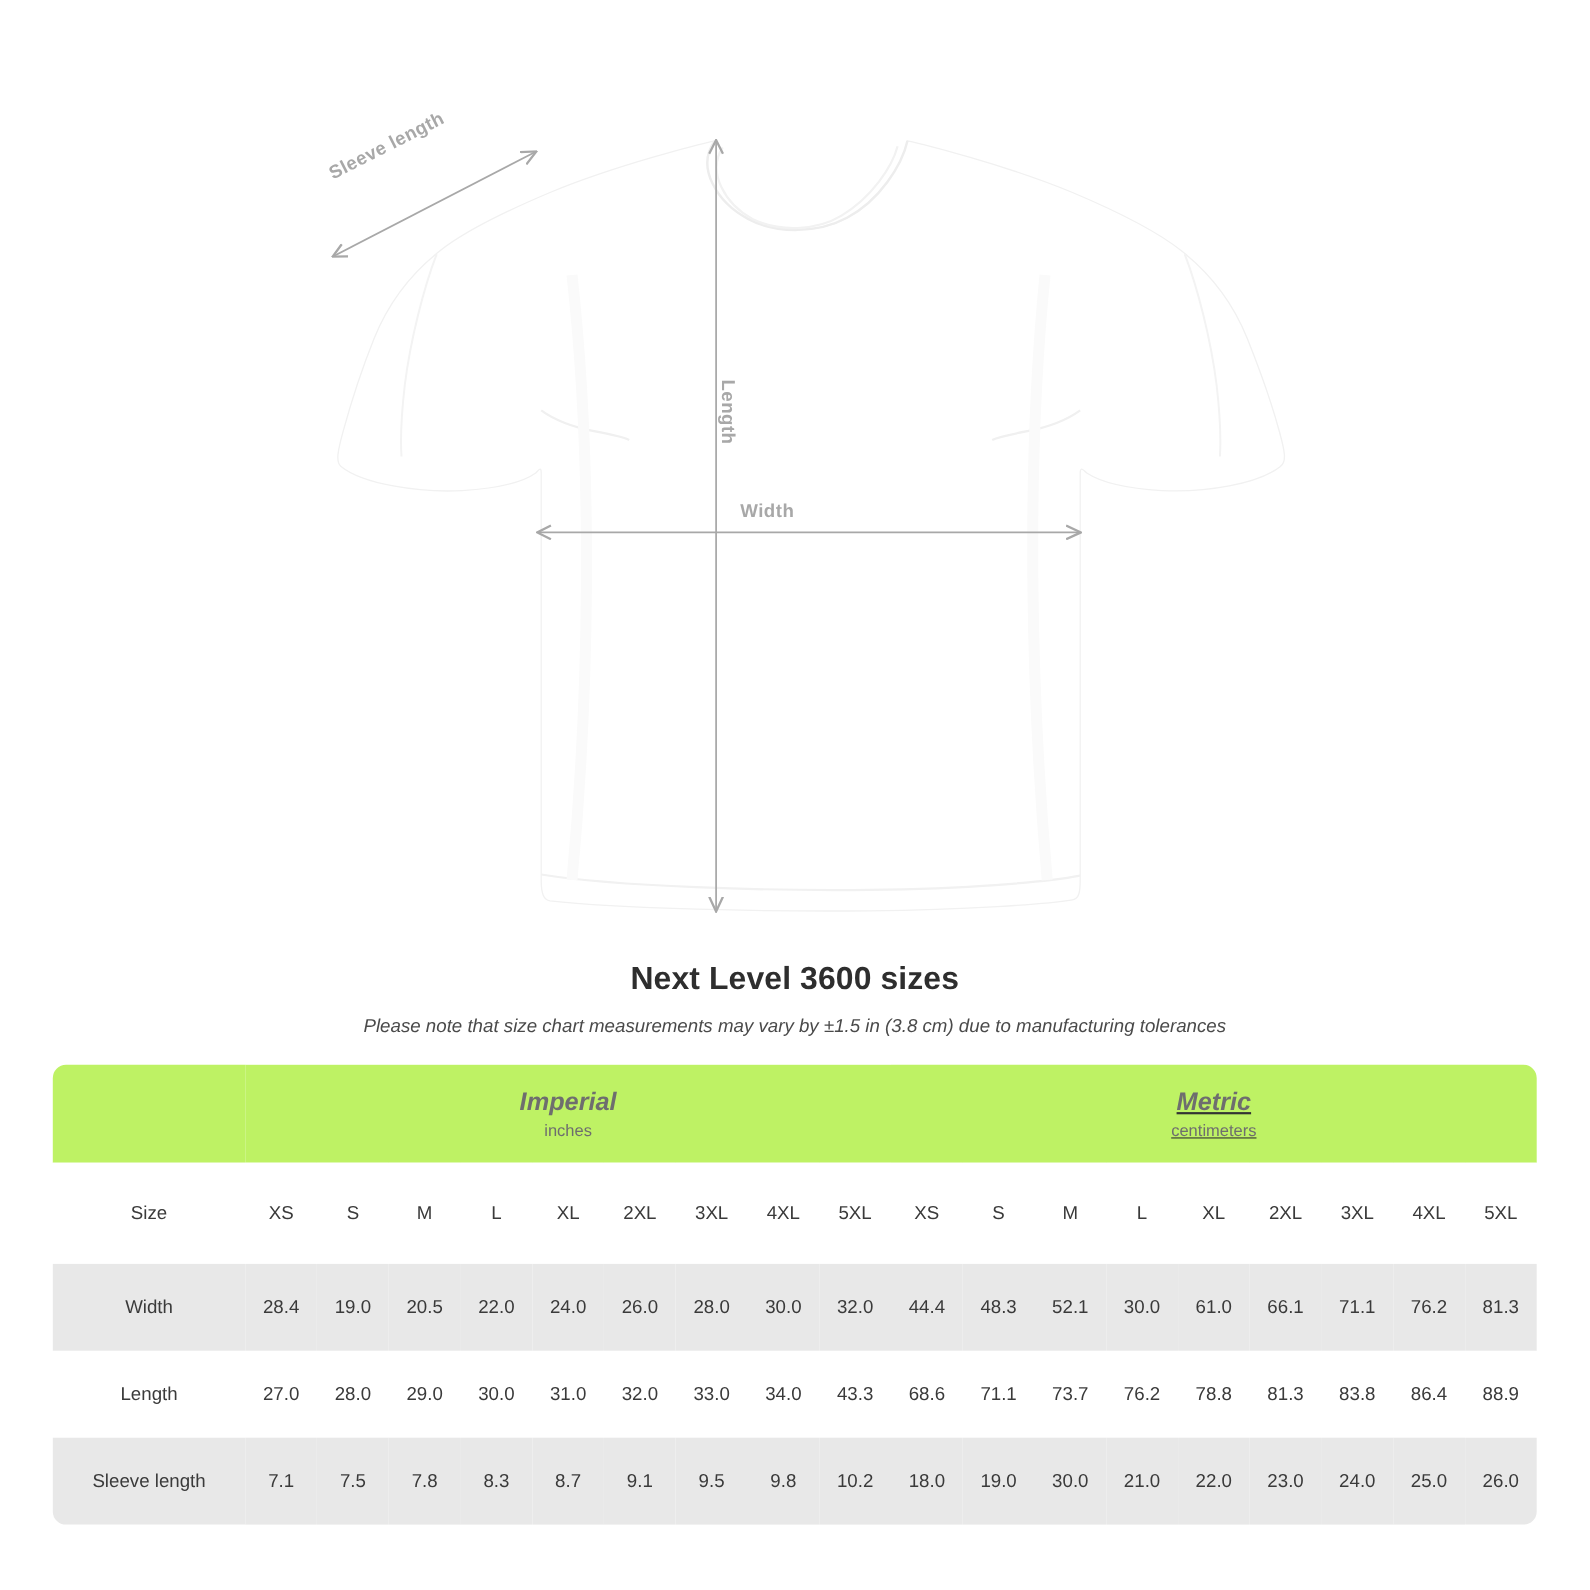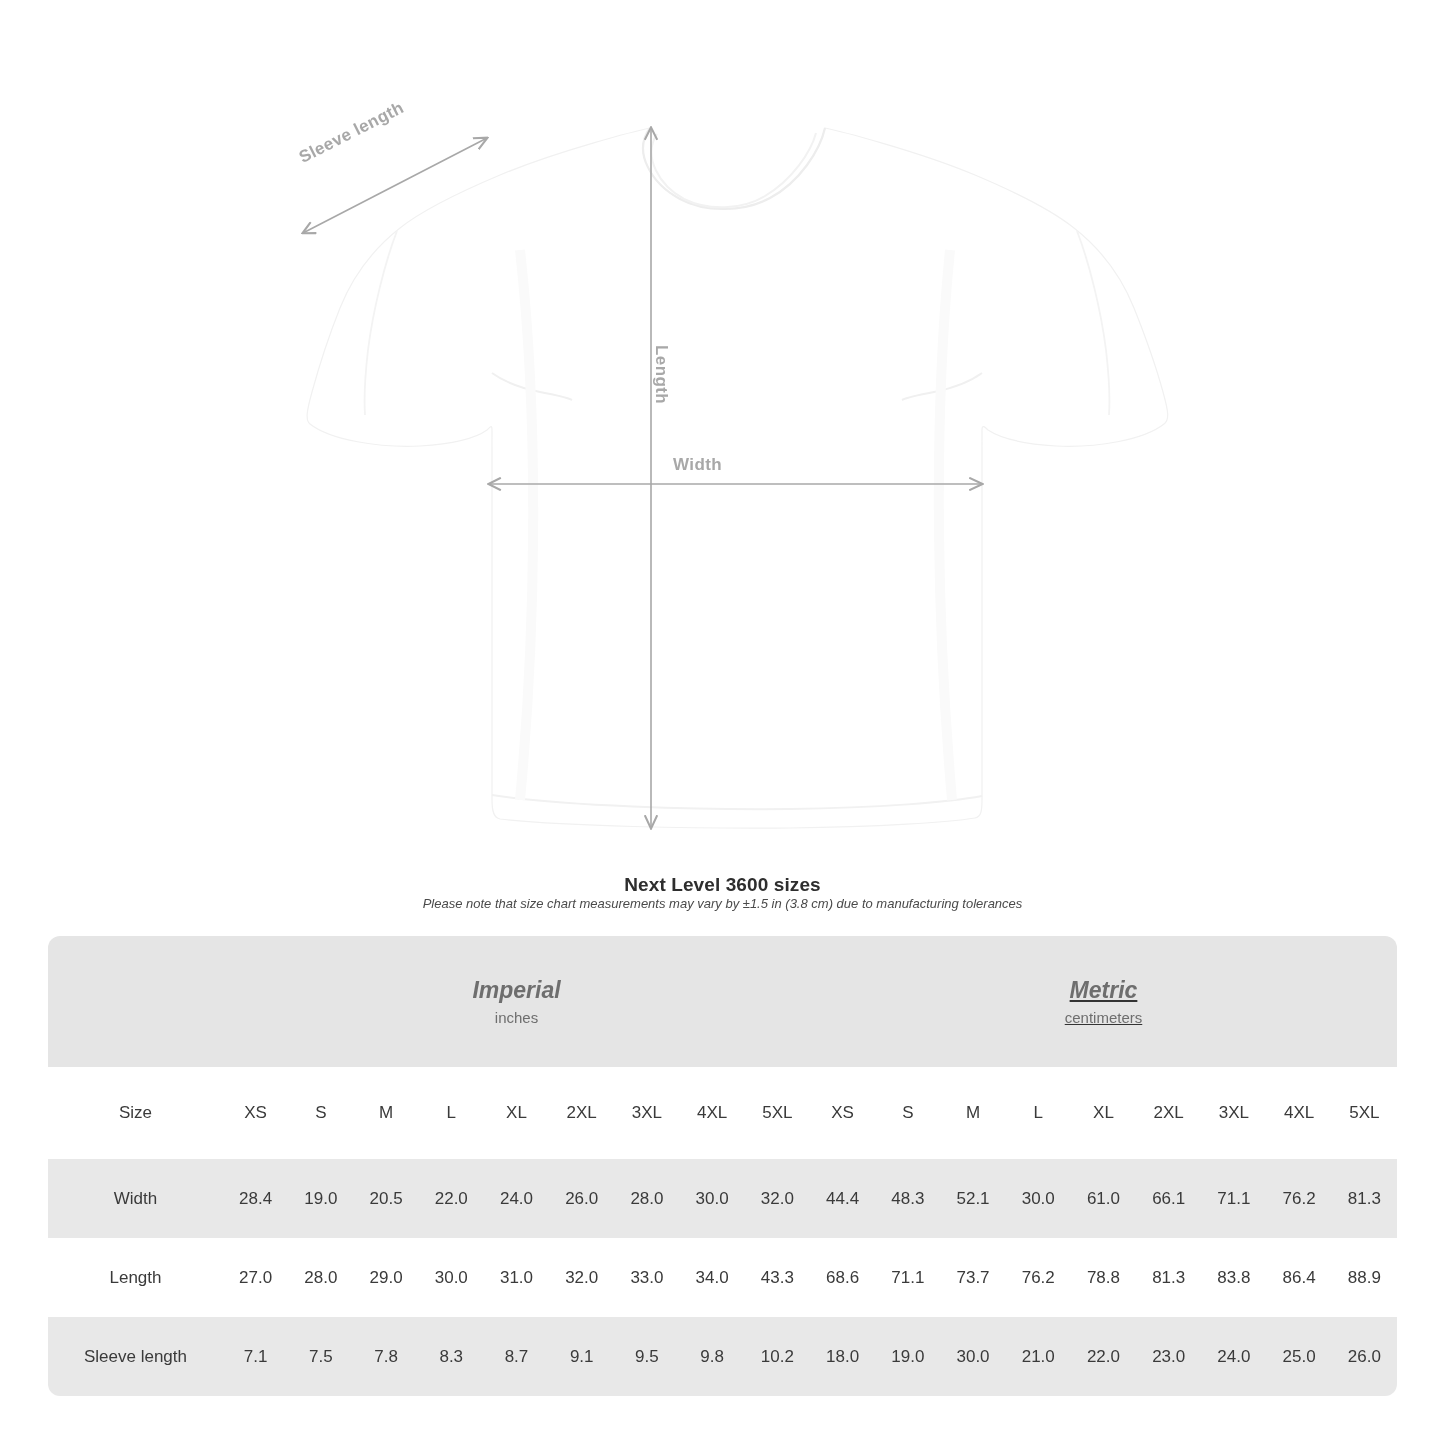--- a/index.html
+++ b/index.html
@@ -56,52 +56,53 @@
     left: 673px;
     top: 455px;
   }
 
   
   .title-block {
     text-align: center;
     margin-top: 14px;
   }
   .chart-title {
-    font-size: 19px;
+    font-size: 29px;
     font-weight: bold;
     color: #2e2e2e;
     margin: 0;
     letter-spacing: 0.1px;
   }
   .chart-note {
-    font-size: 13px;
+    font-size: 17px;
     font-style: italic;
     color: #4a4a4a;
+    margin-top: 16px;
   }
 
   
   .table-wrap {
     margin: 25px 48px 0 48px;
   }
   table.size-table {
     border-collapse: separate;
     border-spacing: 0;
     width: 1349px;
     table-layout: fixed;
     font-size: 16px;
   }
   table.size-table td, table.size-table th {
     text-align: center;
     vertical-align: middle;
     font-weight: normal;
     padding: 0;
   }
   .unit-row td {
-    height: 131px;
-    background: #e5e5e5;
+    height: 89px;
+    background: #bef264;
   }
   .unit-row td:first-child {
     border-top-left-radius: 12px;
   }
   .unit-row td:last-child {
     border-top-right-radius: 12px;
     text-decoration: underline;
   }
   .unit-title {
     font-size: 23px;

